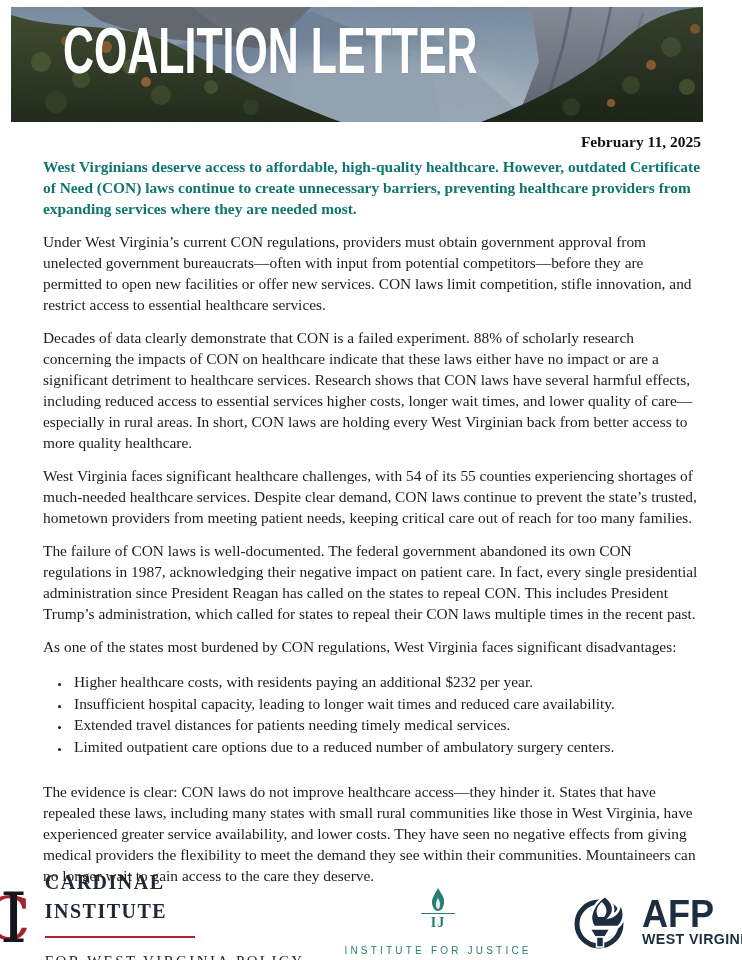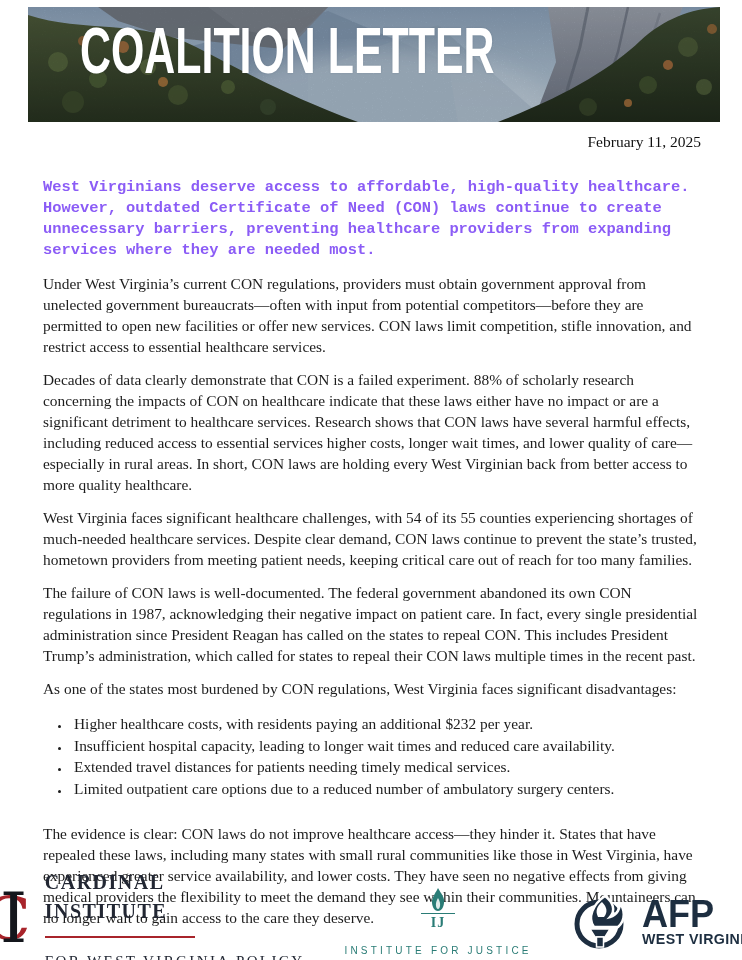--- a/index.html
+++ b/index.html
@@ -6,45 +6,45 @@
   html,body{margin:0;padding:0;}
   body{
     width:742px;height:960px;background:#ffffff;
     font-family:"Liberation Serif", serif;color:#1c1c1c;
     position:relative;overflow:hidden;
   }
   .page{position:relative;width:742px;height:960px;}
 
   
   .banner{
-    position:absolute;left:28px;top:7px;width:692px;height:147px;
+    position:absolute;left:11px;top:7px;width:692px;height:147px;
     overflow:hidden;
   }
   .banner svg{display:block;width:692px;height:115px;}
   .banner-title{
     position:absolute;left:52px;top:12px;
     font-family:"Liberation Sans", sans-serif;
     font-weight:800;font-size:64px;line-height:1;
     color:#ffffff;letter-spacing:0px;white-space:nowrap;
     transform:scaleX(0.67);transform-origin:left top;
     text-shadow:0 0 2px rgba(40,60,80,.25);
   }
 
   
   .content{
     position:absolute;left:43px;top:122px;width:658px;
   }
   .date{
-    text-align:right;margin-top:11px;font-size:15.5px;color:#111;
+    text-align:right;margin-top:11px;font-size:15.5px;color:#111;font-weight:bold;
   }
   .content p{
     font-size:15.4px;line-height:21px;margin:12px 0 0 0;
     text-align:left;
   }
-  p.lead{font-weight:bold;color:#8b5cf6;margin-top:26px;font-family:Liberation Mono, monospace;}
+  p.lead{font-weight:bold;color:#0f766e;margin-top:5px;}
   ul.disadvantages{
     margin:14px 0 0 14px;padding:0 0 0 14px;
   }
   ul.disadvantages li{
     font-size:15.4px;line-height:21.5px;padding-left:3px;
   }
   ul.disadvantages li::marker{font-size:0.7em;}
   p.closing{margin-top:24px;}
 
   

